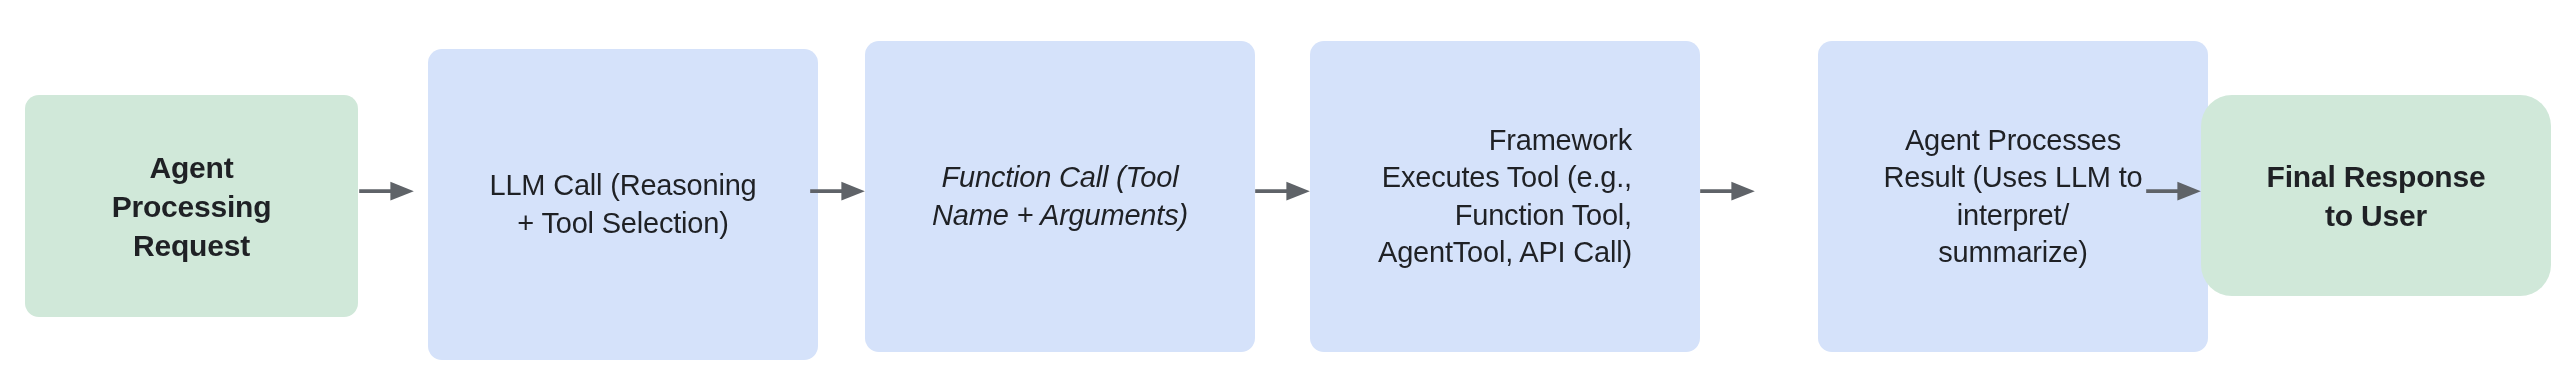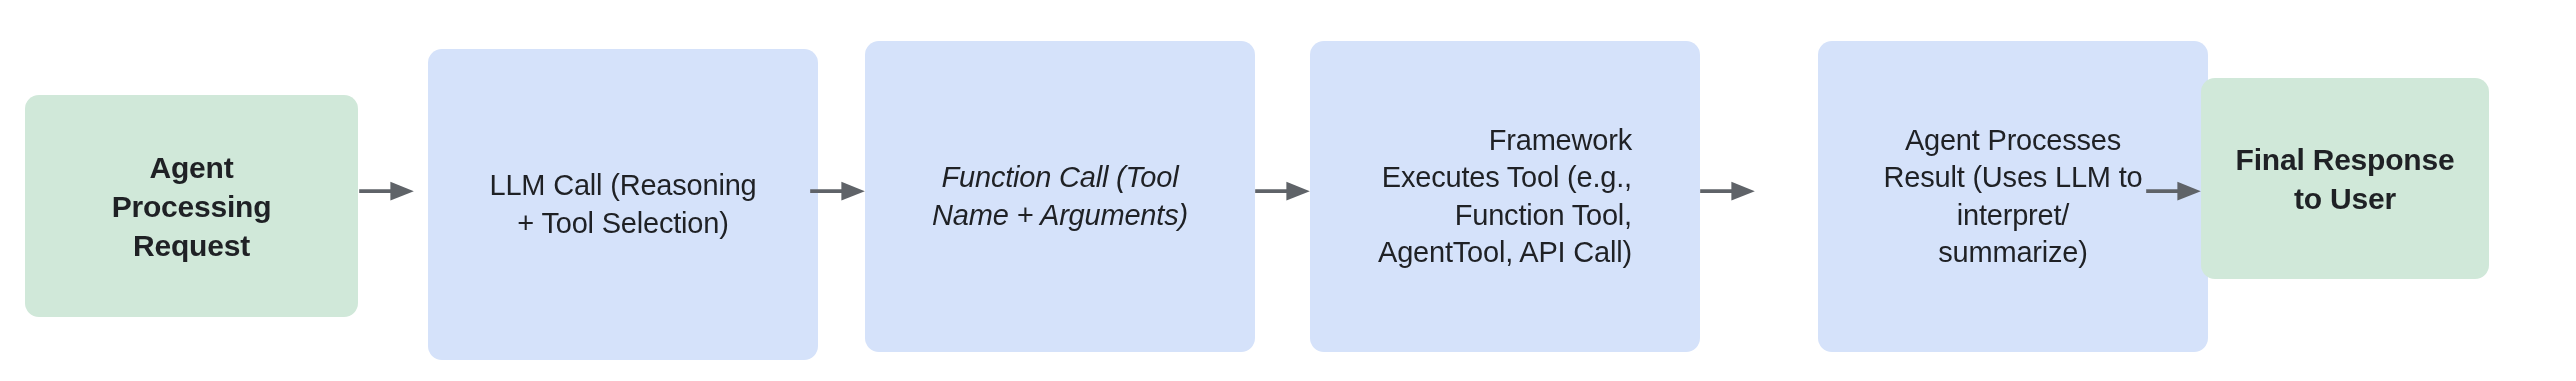--- a/index.html
+++ b/index.html
@@ -47,21 +47,21 @@
     background: #d5e2fa;
     font-weight: 400;
   }
 
   
   #node-agent-processing-request { left: 25px;   top: 95px; width: 333px; height: 222px; }
   #node-llm-call                 { left: 419px;  top: 49px;  width: 390px; height: 311px; margin-left: 9px; }
   #node-function-call            { left: 865px; top: 41px;  width: 390px; height: 311px; font-style: italic; }
   #node-framework-executes-tool  { left: 1310px; top: 41px;  width: 390px; height: 311px; text-align: right; }
   #node-agent-processes-result   { left: 1818px; top: 41px;  width: 390px; height: 311px; }
-  #node-final-response           { left: 2201px; top: 78px; width: 288px; height: 201px; }
+  #node-final-response           { left: 2201px; top: 95px; width: 350px; height: 201px; border-radius: 31px; }
 
   
   .connector {
     position: absolute;
     top: 181px;
     height: 20.3px;
     width: 55px;
   }
   .connector svg { display: block; width: 55px; height: 20.3px; overflow: visible; }
 

